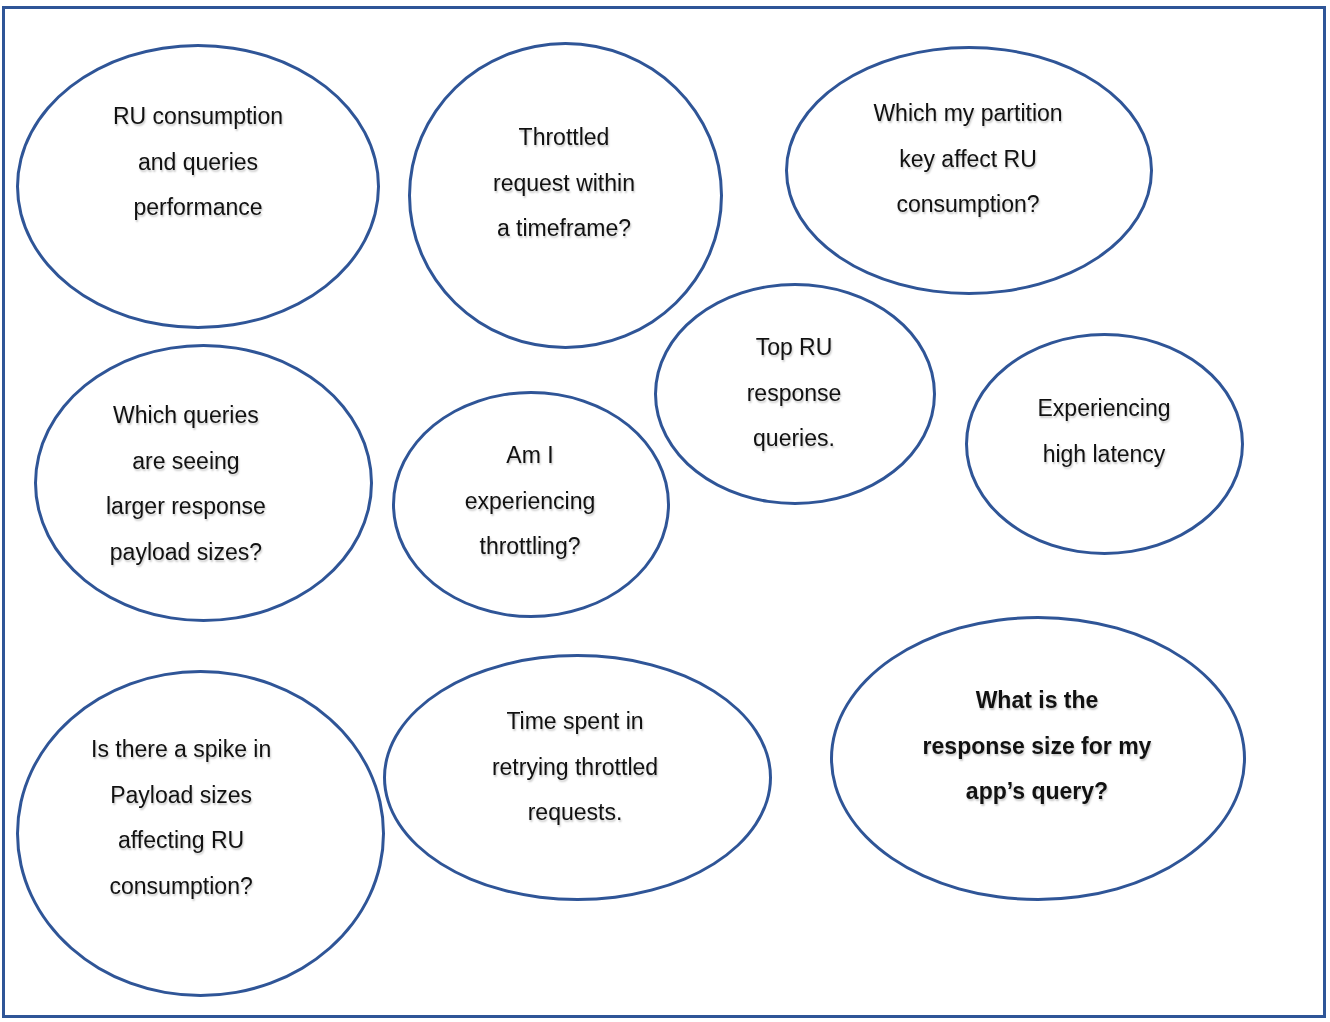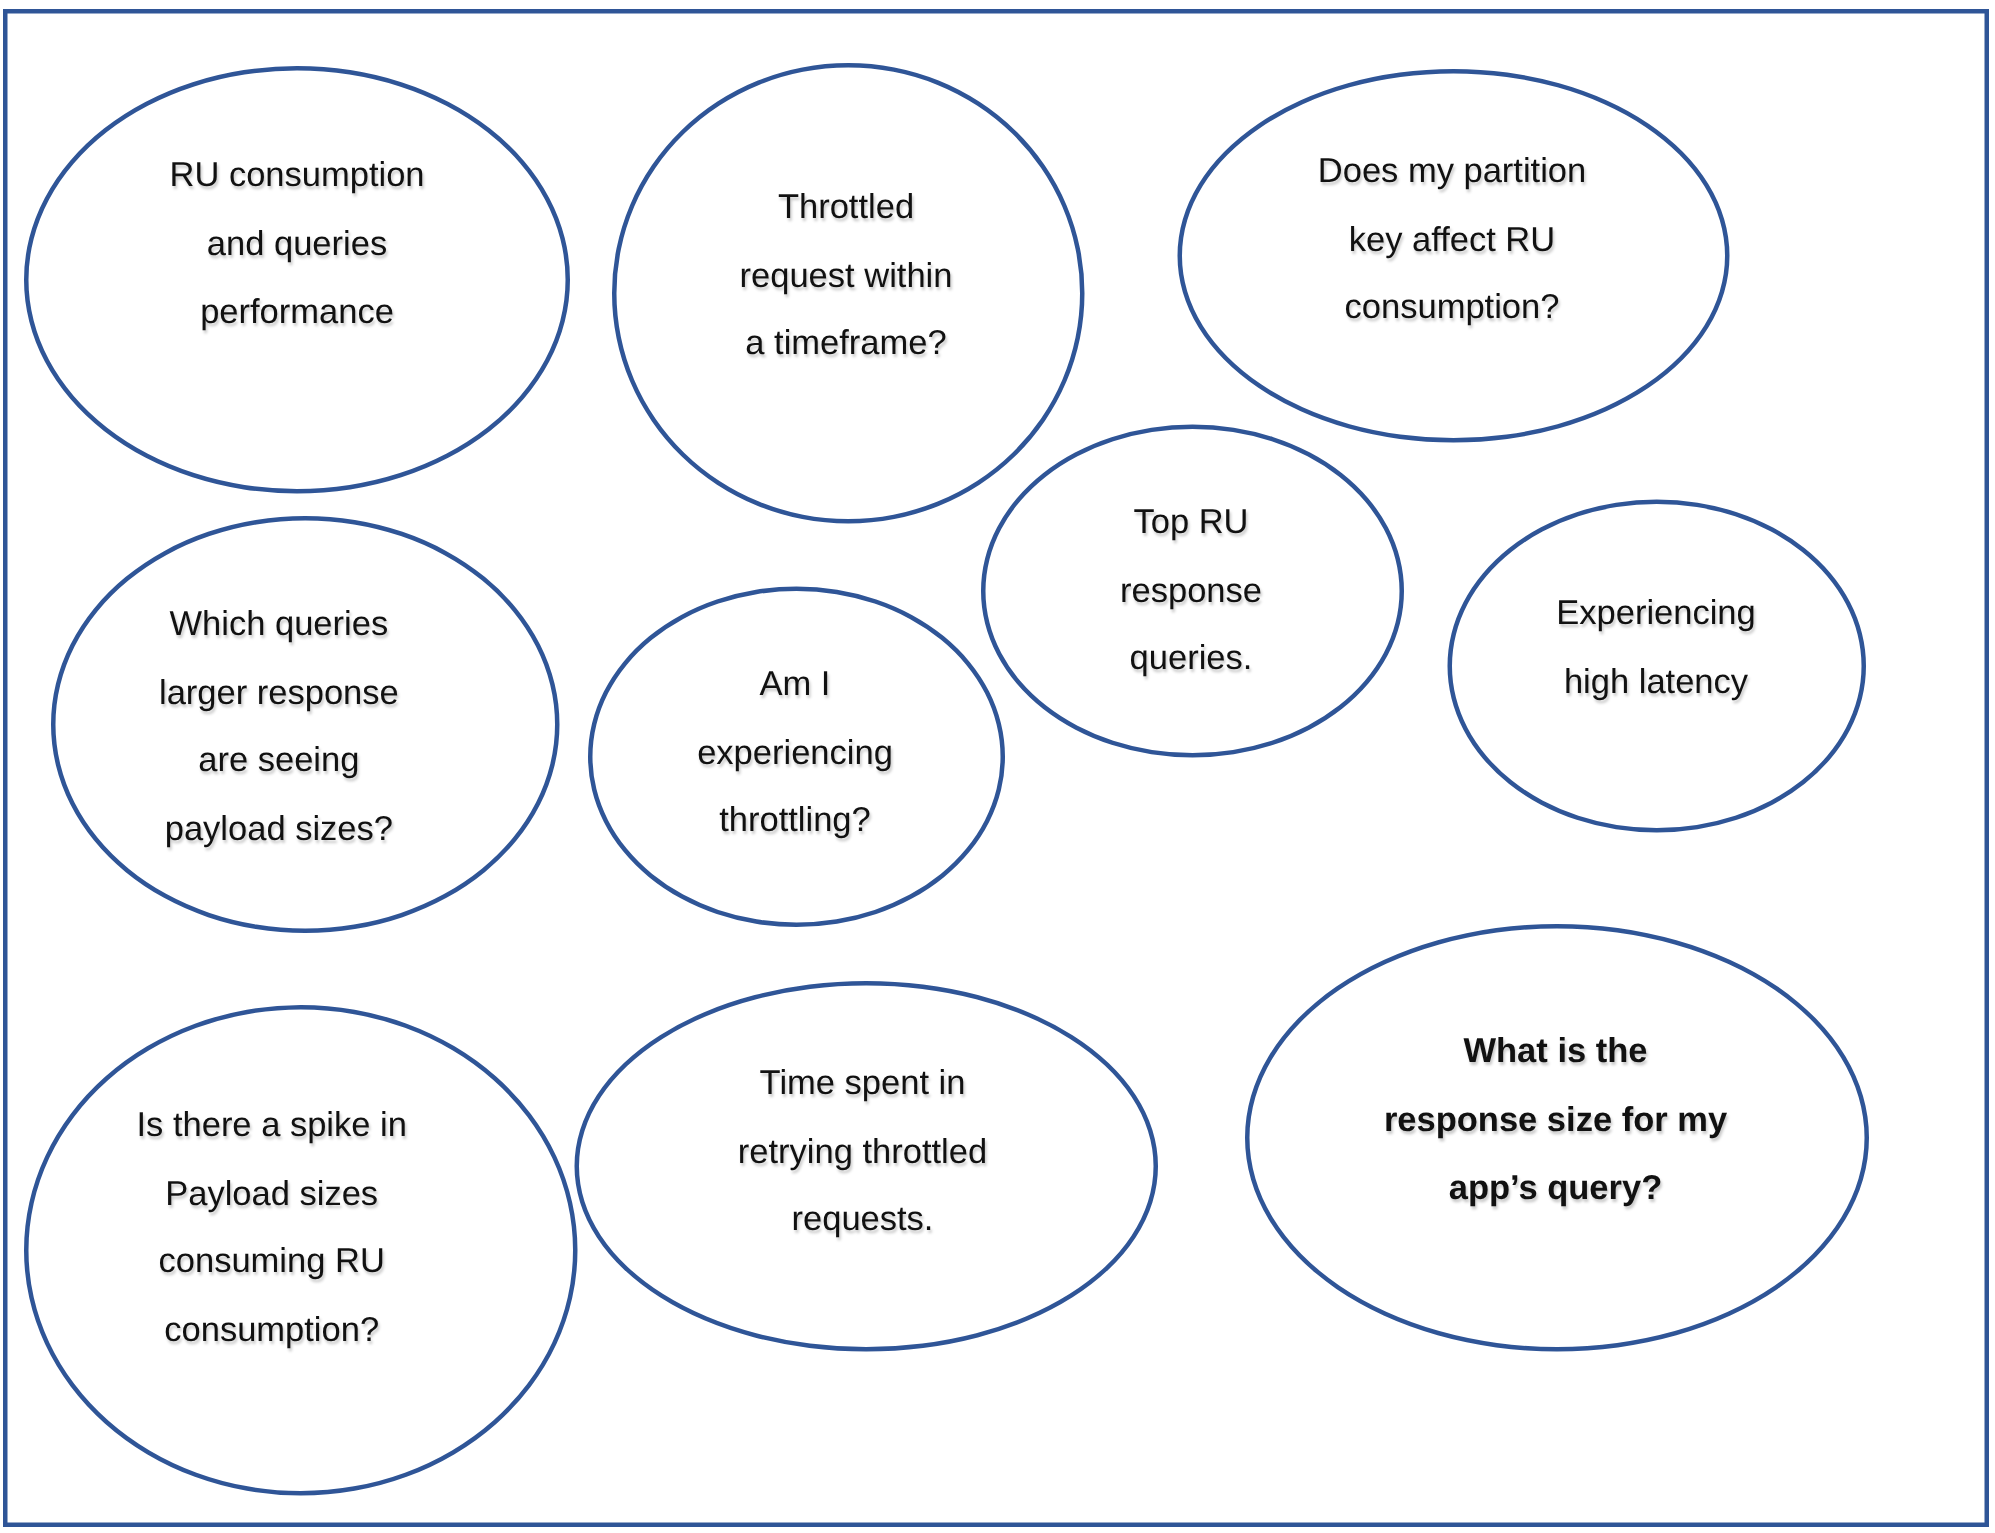--- a/index.html
+++ b/index.html
@@ -29,30 +29,30 @@
 
 <div class="bubble" style="left:408px;top:42px;width:315px;height:307px;"></div>
 <div class="label center" style="left:564px;top:115px;">
   <span class="line">Throttled</span>
   <span class="line">request within</span>
   <span class="line">a timeframe?</span>
 </div>
 
 <div class="bubble" style="left:785px;top:46px;width:368px;height:249px;"></div>
 <div class="label center" style="left:968px;top:91px;">
-  <span class="line">Does my partition</span>
+  <span class="line">Which my partition</span>
   <span class="line">key affect RU</span>
   <span class="line">consumption?</span>
 </div>
 
 <div class="bubble" style="left:34px;top:344px;width:339px;height:278px;"></div>
 <div class="label left" style="left:106px;top:393px;">
   <span class="line">Which queries</span>
+  <span class="line">are seeing</span>
   <span class="line">larger response</span>
-  <span class="line">are seeing</span>
   <span class="line">payload sizes?</span>
 </div>
 
 <div class="bubble" style="left:392px;top:391px;width:278px;height:227px;"></div>
 <div class="label center" style="left:530px;top:433px;">
   <span class="line">Am I</span>
   <span class="line">experiencing</span>
   <span class="line">throttling?</span>
 </div>
 
@@ -66,21 +66,21 @@
 <div class="bubble" style="left:965px;top:333px;width:279px;height:222px;"></div>
 <div class="label center" style="left:1104px;top:386px;">
   <span class="line">Experiencing</span>
   <span class="line">high latency</span>
 </div>
 
 <div class="bubble" style="left:16px;top:670px;width:369px;height:327px;"></div>
 <div class="label left" style="left:91px;top:727px;">
   <span class="line">Is there a spike in</span>
   <span class="line">Payload sizes</span>
-  <span class="line">consuming RU</span>
+  <span class="line">affecting RU</span>
   <span class="line">consumption?</span>
 </div>
 
 <div class="bubble" style="left:383px;top:654px;width:389px;height:247px;"></div>
 <div class="label center" style="left:575px;top:699px;">
   <span class="line">Time spent in</span>
   <span class="line">retrying throttled</span>
   <span class="line">requests.</span>
 </div>
 

